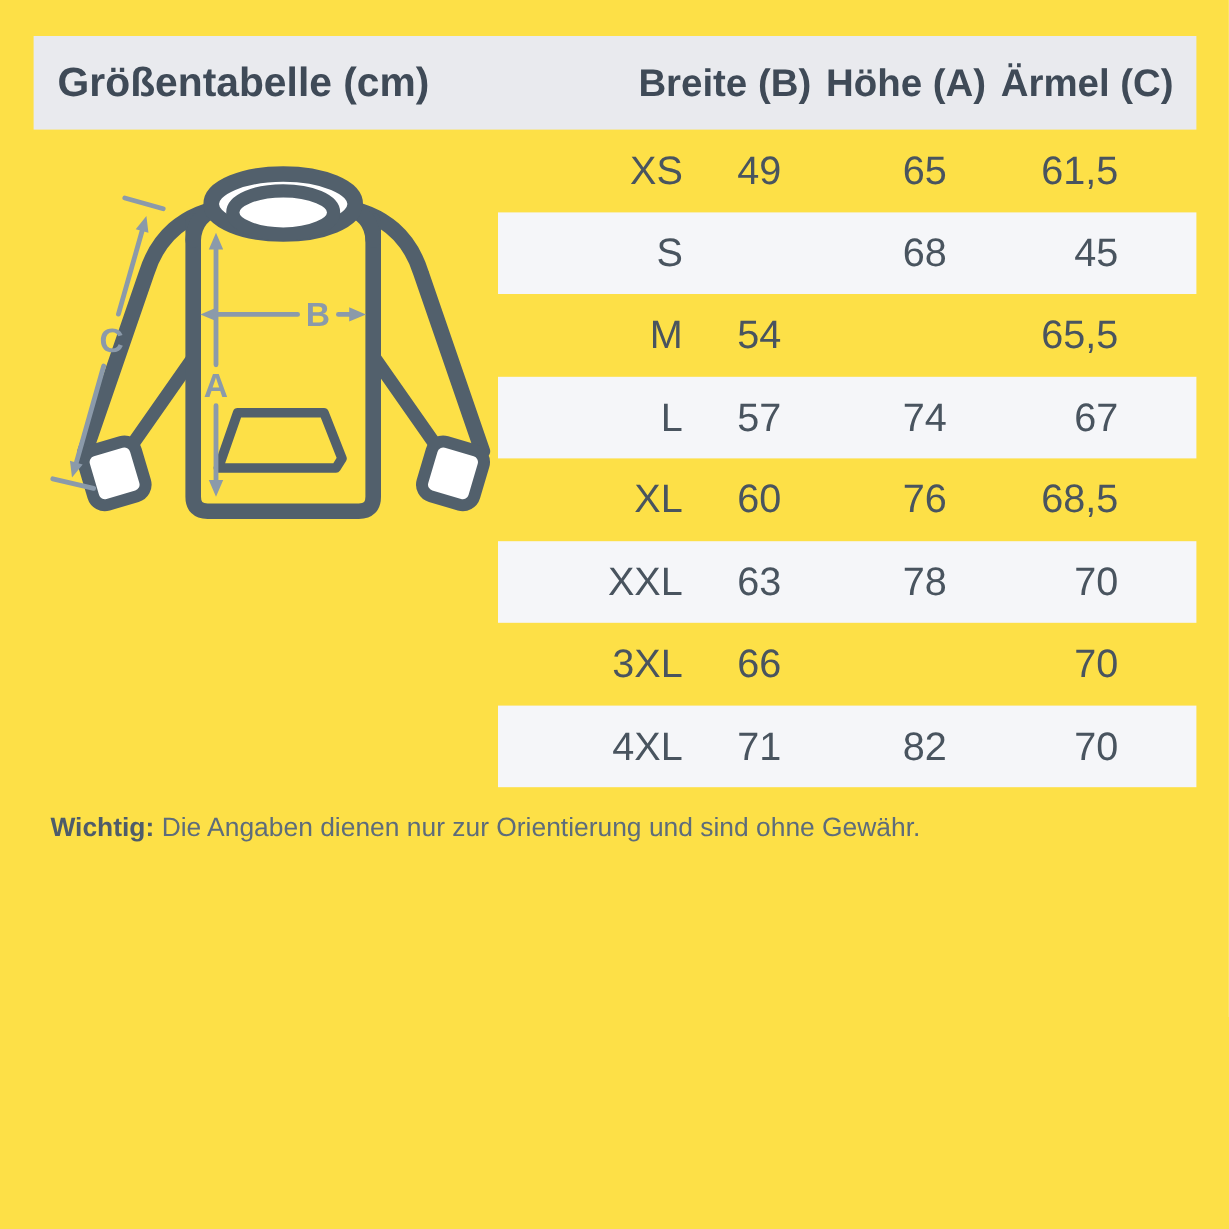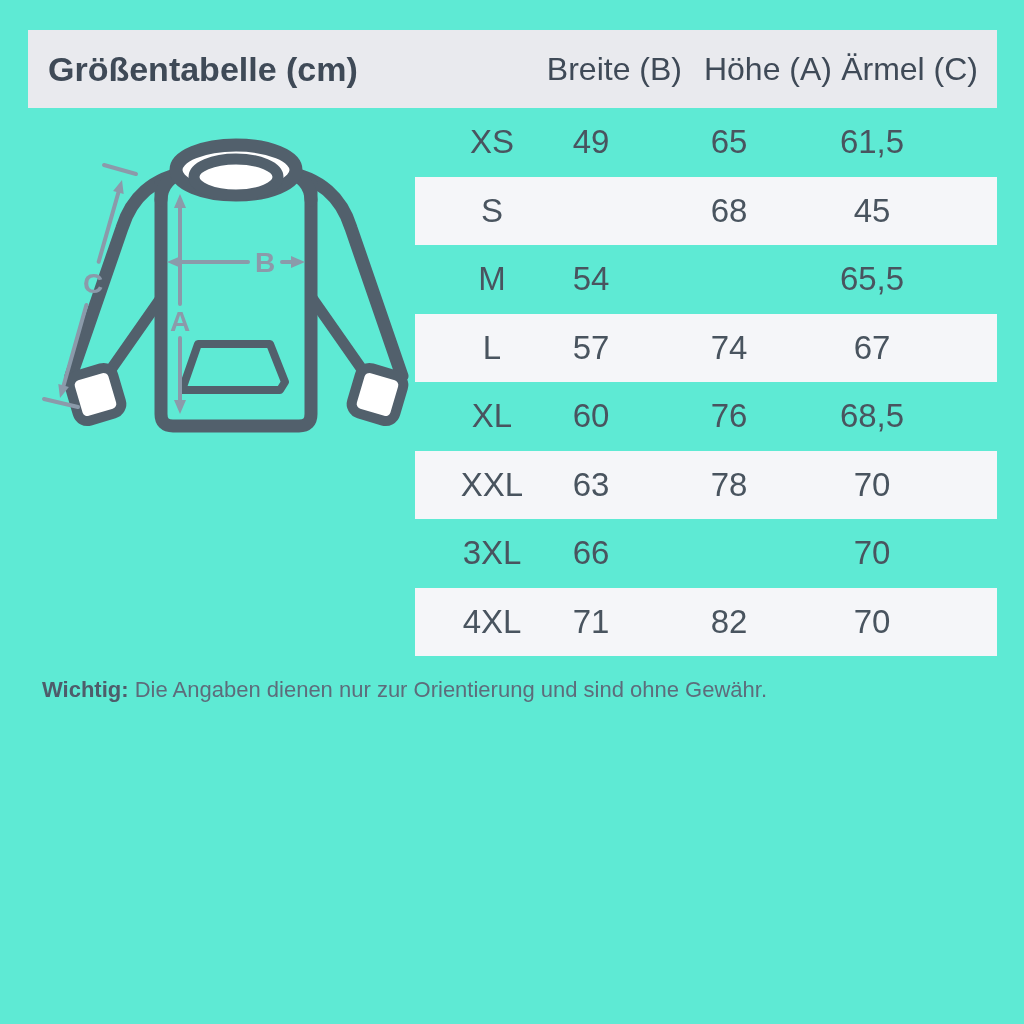--- a/index.html
+++ b/index.html
@@ -2,37 +2,37 @@
 <html style="--ink: #3f4a57; --value-ink: #49545f; --header-bg: #e9eaee; --band-bg: #f5f6f9; --hoodie: #52606c; --arrow: #8b9aaa; --footer-text: #5d6c7b;"><head>
 <meta charset="utf-8">
 <style>
   :root{
     --ink:#3f4a57; --value-ink:#49545f; --header-bg:#e9eaee; --band-bg:#f5f6f9;
     --hoodie:#52606c; --arrow:#8b9aaa; --footer-text:#5d6c7b;
   }
   *{box-sizing:border-box}
   html,body{margin:0;padding:0}
   body{width:1024px;height:1024px;background:#ffffff;font-family:"Liberation Sans",sans-serif}
-  .canvas{position:relative;width:1024px;height:1024px;overflow:hidden;background:#5eead4}
+  .canvas{position:relative;width:1024px;height:1024px;overflow:hidden;background:#fde047}
 
   
   .hdr{position:absolute;left:28px;top:30px;width:969px;height:78px;background:var(--header-bg)}
   .title{position:absolute;left:20px;top:0;line-height:78px;font-size:34px;font-weight:bold;
          color:var(--ink);white-space:nowrap}
-  .hcol{position:absolute;top:0;line-height:78px;font-size:32px;font-weight:normal;color:var(--ink);
-        text-align:right;white-space:nowrap}
+  .hcol{position:absolute;top:0;line-height:78px;font-size:32px;font-weight:bold;color:var(--ink);
+        text-align:center;white-space:nowrap}
   .hc1{left:498px;width:156px}
   .hc2{left:650px;width:154px}
   .hc3{left:806px;width:144px}
 
   
   .rows{position:absolute;left:415px;top:108px;width:582px}
   .trow{position:relative;height:68.5px}
   .trow.band{background:var(--band-bg)}
-  .cell{position:absolute;top:0;height:100%;line-height:68.5px;text-align:center;
+  .cell{position:absolute;top:0;height:100%;line-height:68.5px;text-align:right;
         font-size:33px;color:var(--value-ink);white-space:nowrap}
   .cs{left:0;width:154px}
   .cb{left:116px;width:120px}
   .ch{left:254px;width:120px}
   .ca{left:397px;width:120px}
 
   
   .hoodie{position:absolute;left:30px;top:120px}
   .garment{stroke:var(--hoodie);fill:none;stroke-linecap:round;stroke-linejoin:round}
   .dims .dl{stroke:var(--arrow);stroke-width:4;fill:none;stroke-linecap:round}

